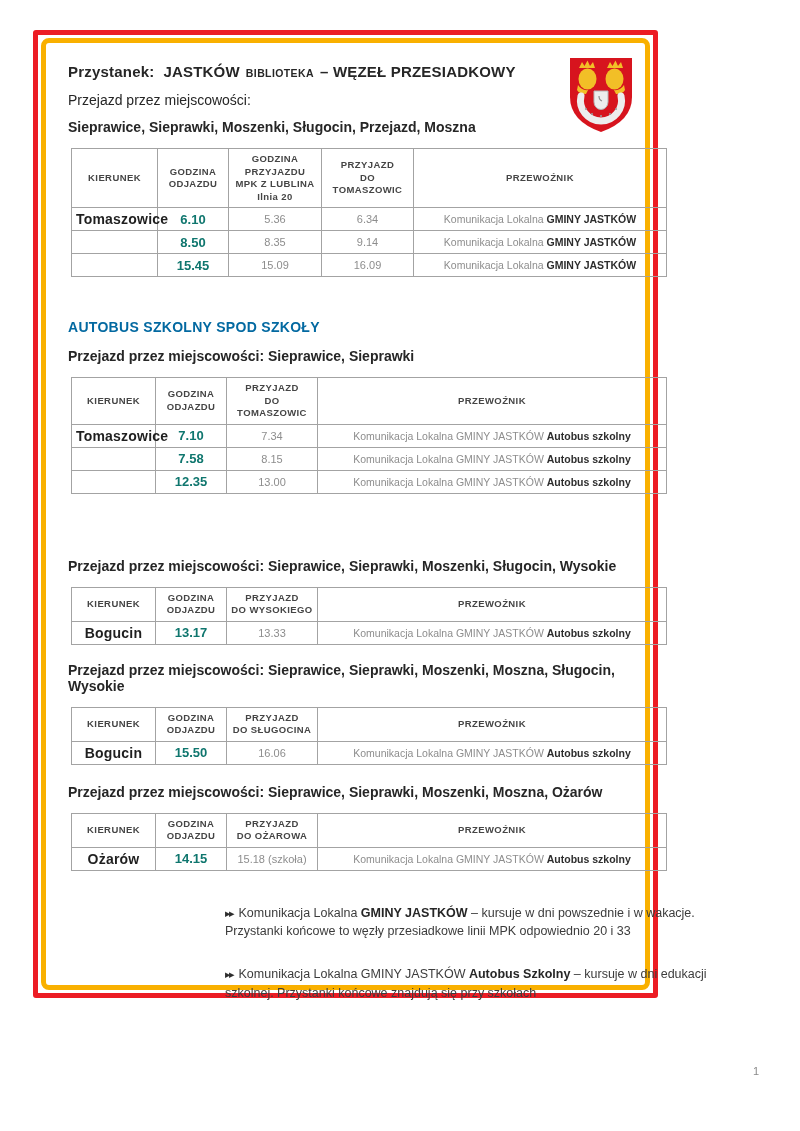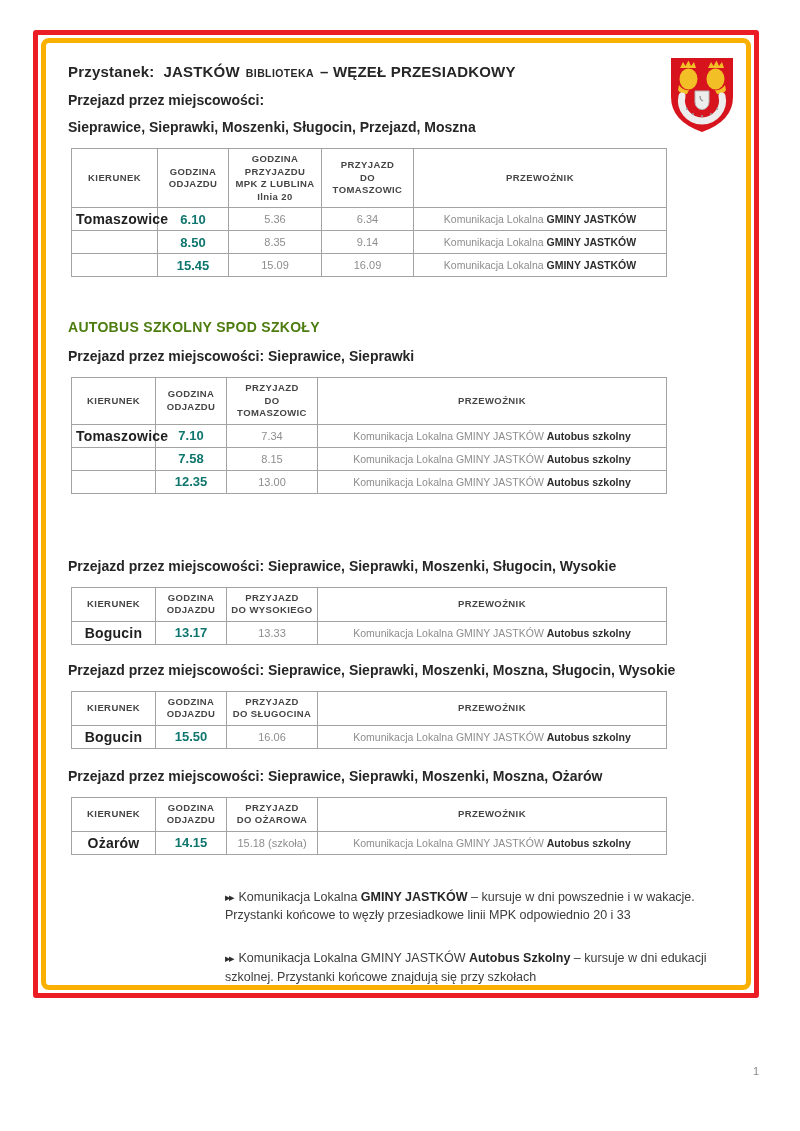--- a/index.html
+++ b/index.html
@@ -5,39 +5,39 @@
   * { box-sizing: border-box; }
   html, body { margin: 0; padding: 0; }
   body {
     width: 800px; height: 1131px; position: relative;
     background: #ffffff;
     font-family: "Liberation Sans", "DejaVu Sans", sans-serif;
     color: #2b2b2b;
     -webkit-font-smoothing: antialiased;
   }
   .frame-red {
-    position: absolute; left: 33px; top: 30px; width: 726px; height: 968px;
+    position: absolute; left: 33px; top: 30px; width: 625px; height: 968px;
     border: 5px solid var(--frame_red, #ec1c24); border-radius: 3px;
   }
   .frame-yellow {
     position: absolute; inset: 3px;
     border: 5px solid var(--frame_yellow, #f9b000); border-radius: 8px;
   }
   .content { position: absolute; inset: 0; padding: 20px 20px 0 22px; }
 
   .crest { position: absolute; top: 12px; right: 9px; width: 70px; height: 80px; }
 
   .title-line { font-size: 15px; font-weight: bold; letter-spacing: 0.2px; color: #262626; white-space: nowrap; }
   .stop-label { margin-right: 9px; }
   .stop-name { margin-right: 6px; }
   .stop-sub { font-size: 10.5px; margin-right: 6px; letter-spacing: 0.4px; }
-  .via-label { margin-top: 12px; font-size: 14px; font-weight: bold; color: #262626; }
+  .via-label { margin-top: 12px; font-size: 14px; font-weight: normal; color: #262626; }
   .via-list  { margin-top: 11px; font-size: 14px; font-weight: bold; color: #262626; }
 
-  .section-title { font-size: 14px; font-weight: bold; letter-spacing: 0.3px; color: #4d7c0f; }
+  .section-title { font-size: 14px; font-weight: bold; letter-spacing: 0.3px; color: #0369a1; }
   .mt-sec2 { margin-top: 42px; }
   .sec-via { margin-top: 13px; font-size: 14px; font-weight: bold; color: #262626; }
   .mt-sec3 { margin-top: 64px; }
   .mt-sec4 { margin-top: 17px; }
   .mt-sec5 { margin-top: 19px; }
 
   table.tt {
     border-collapse: collapse; table-layout: fixed;
     width: 596px; margin-left: 3px; margin-top: 13px;
   }

